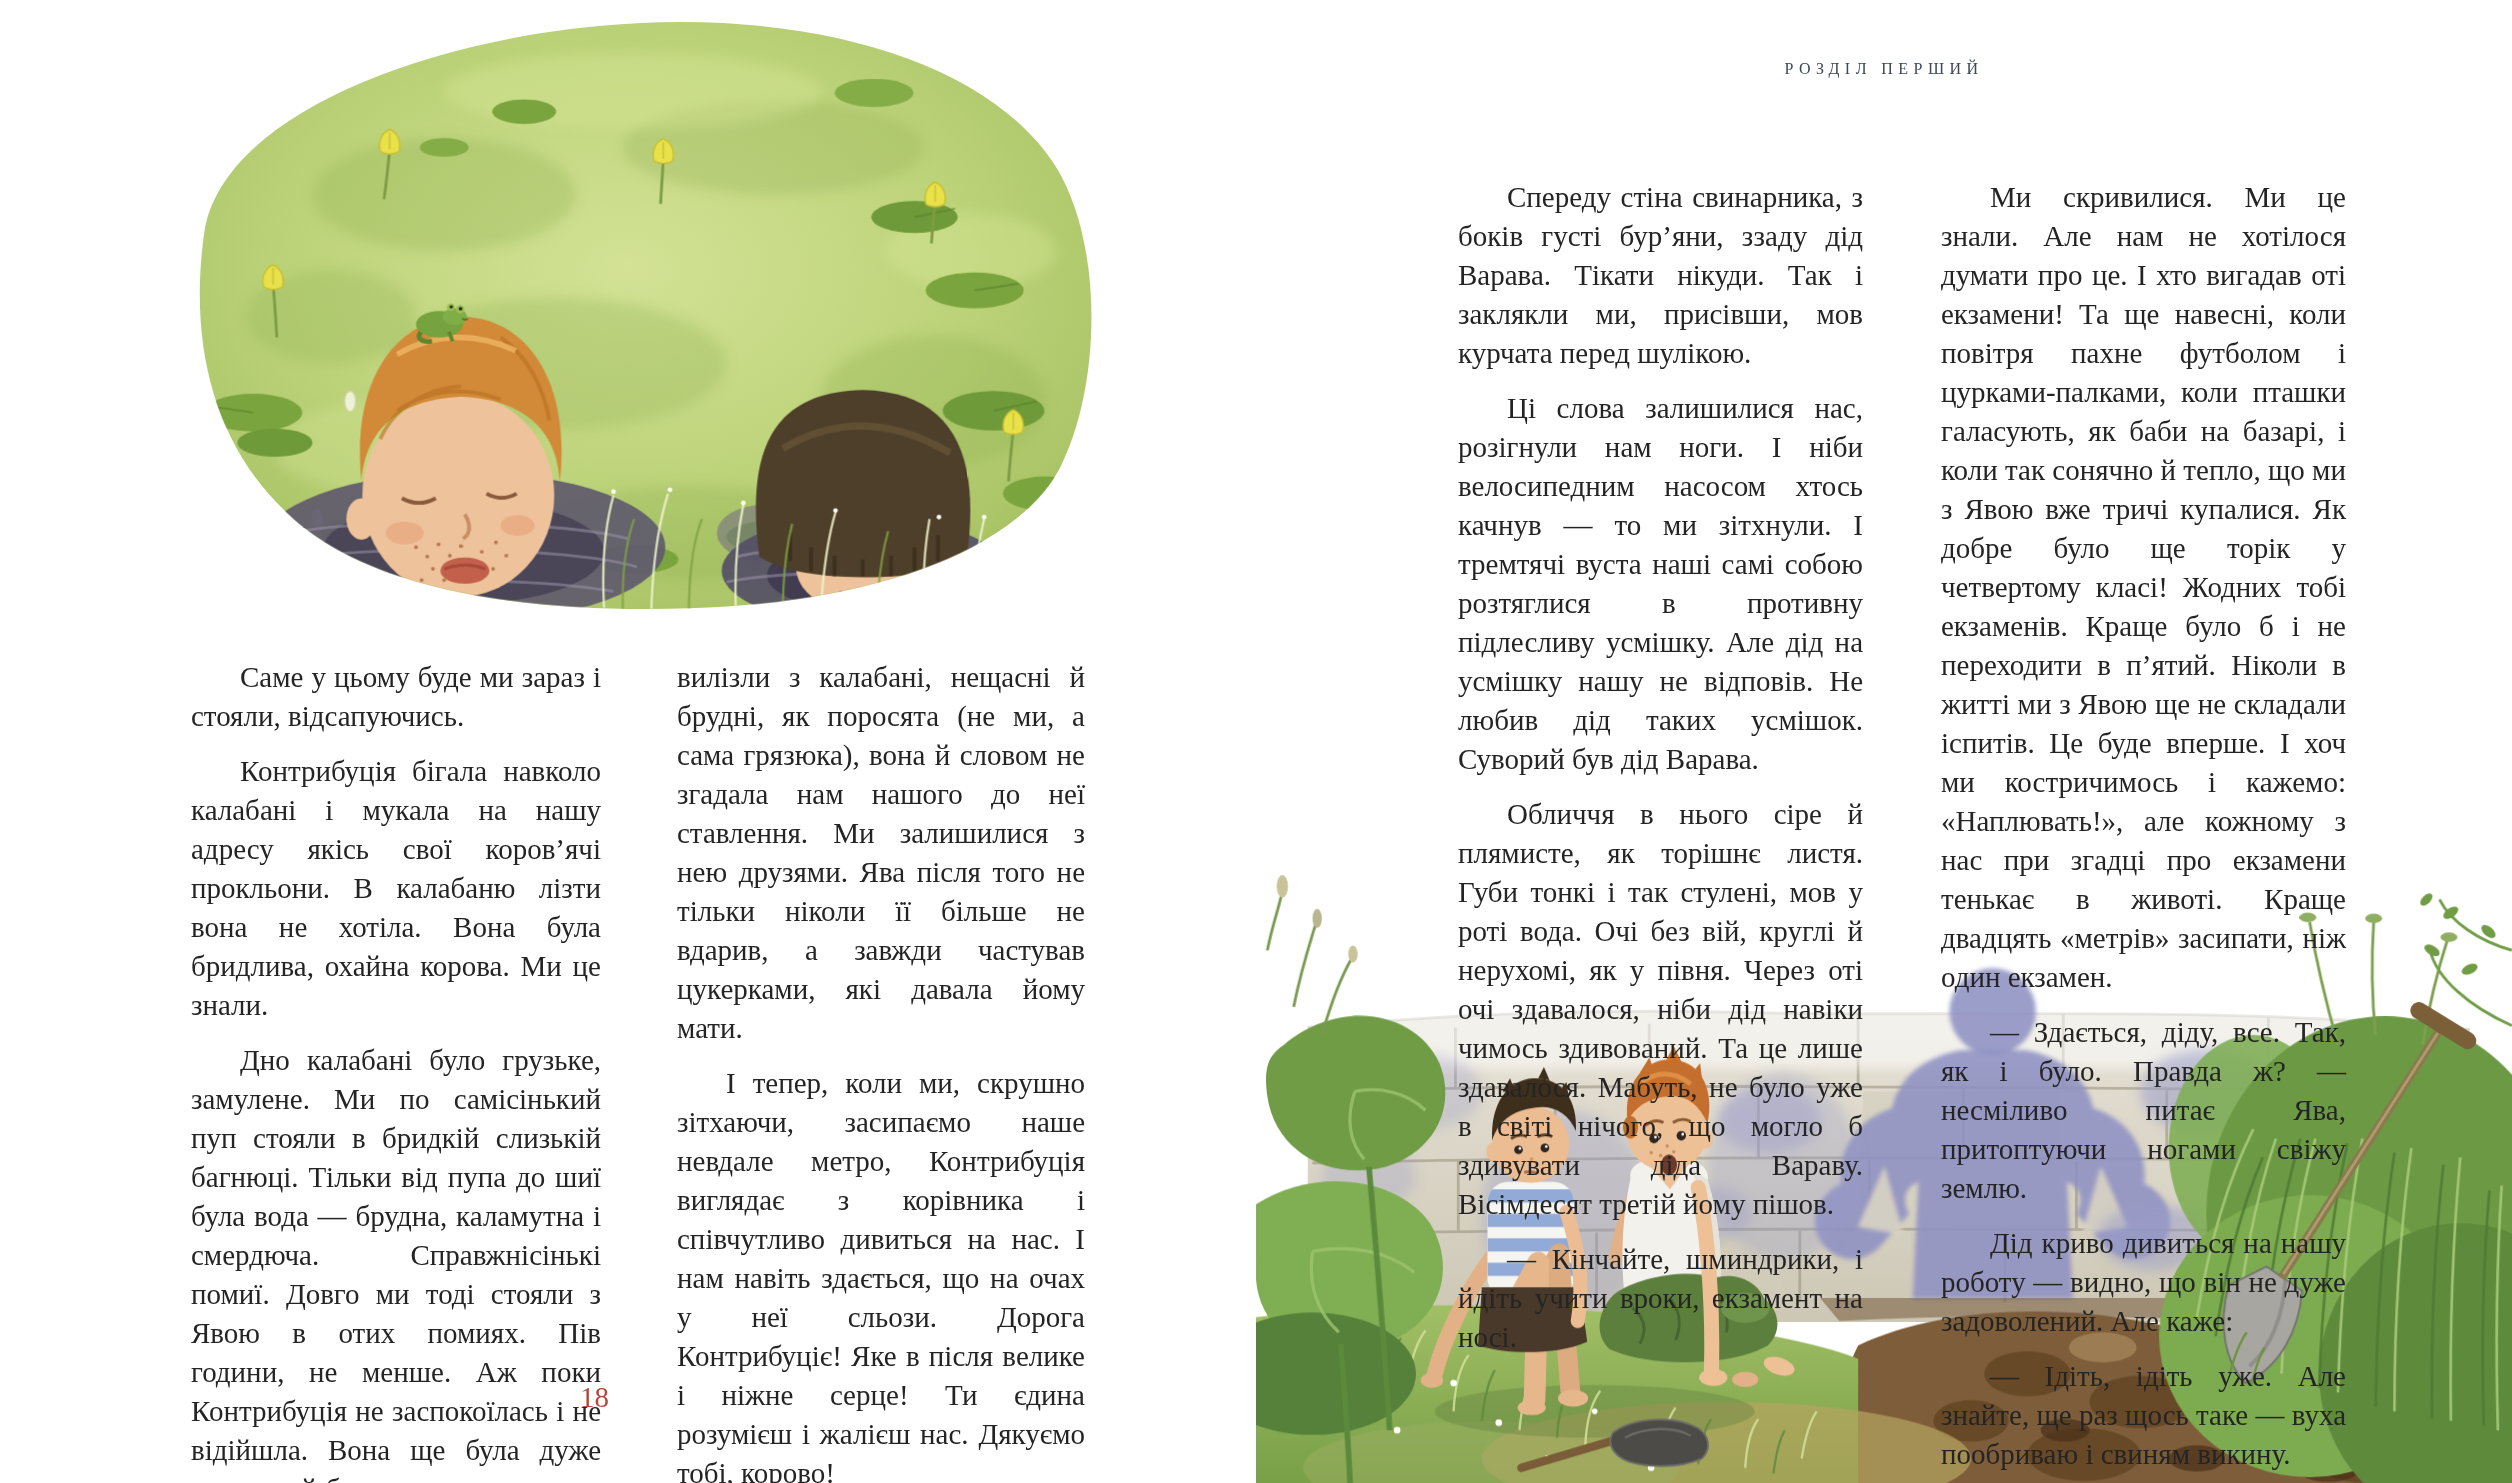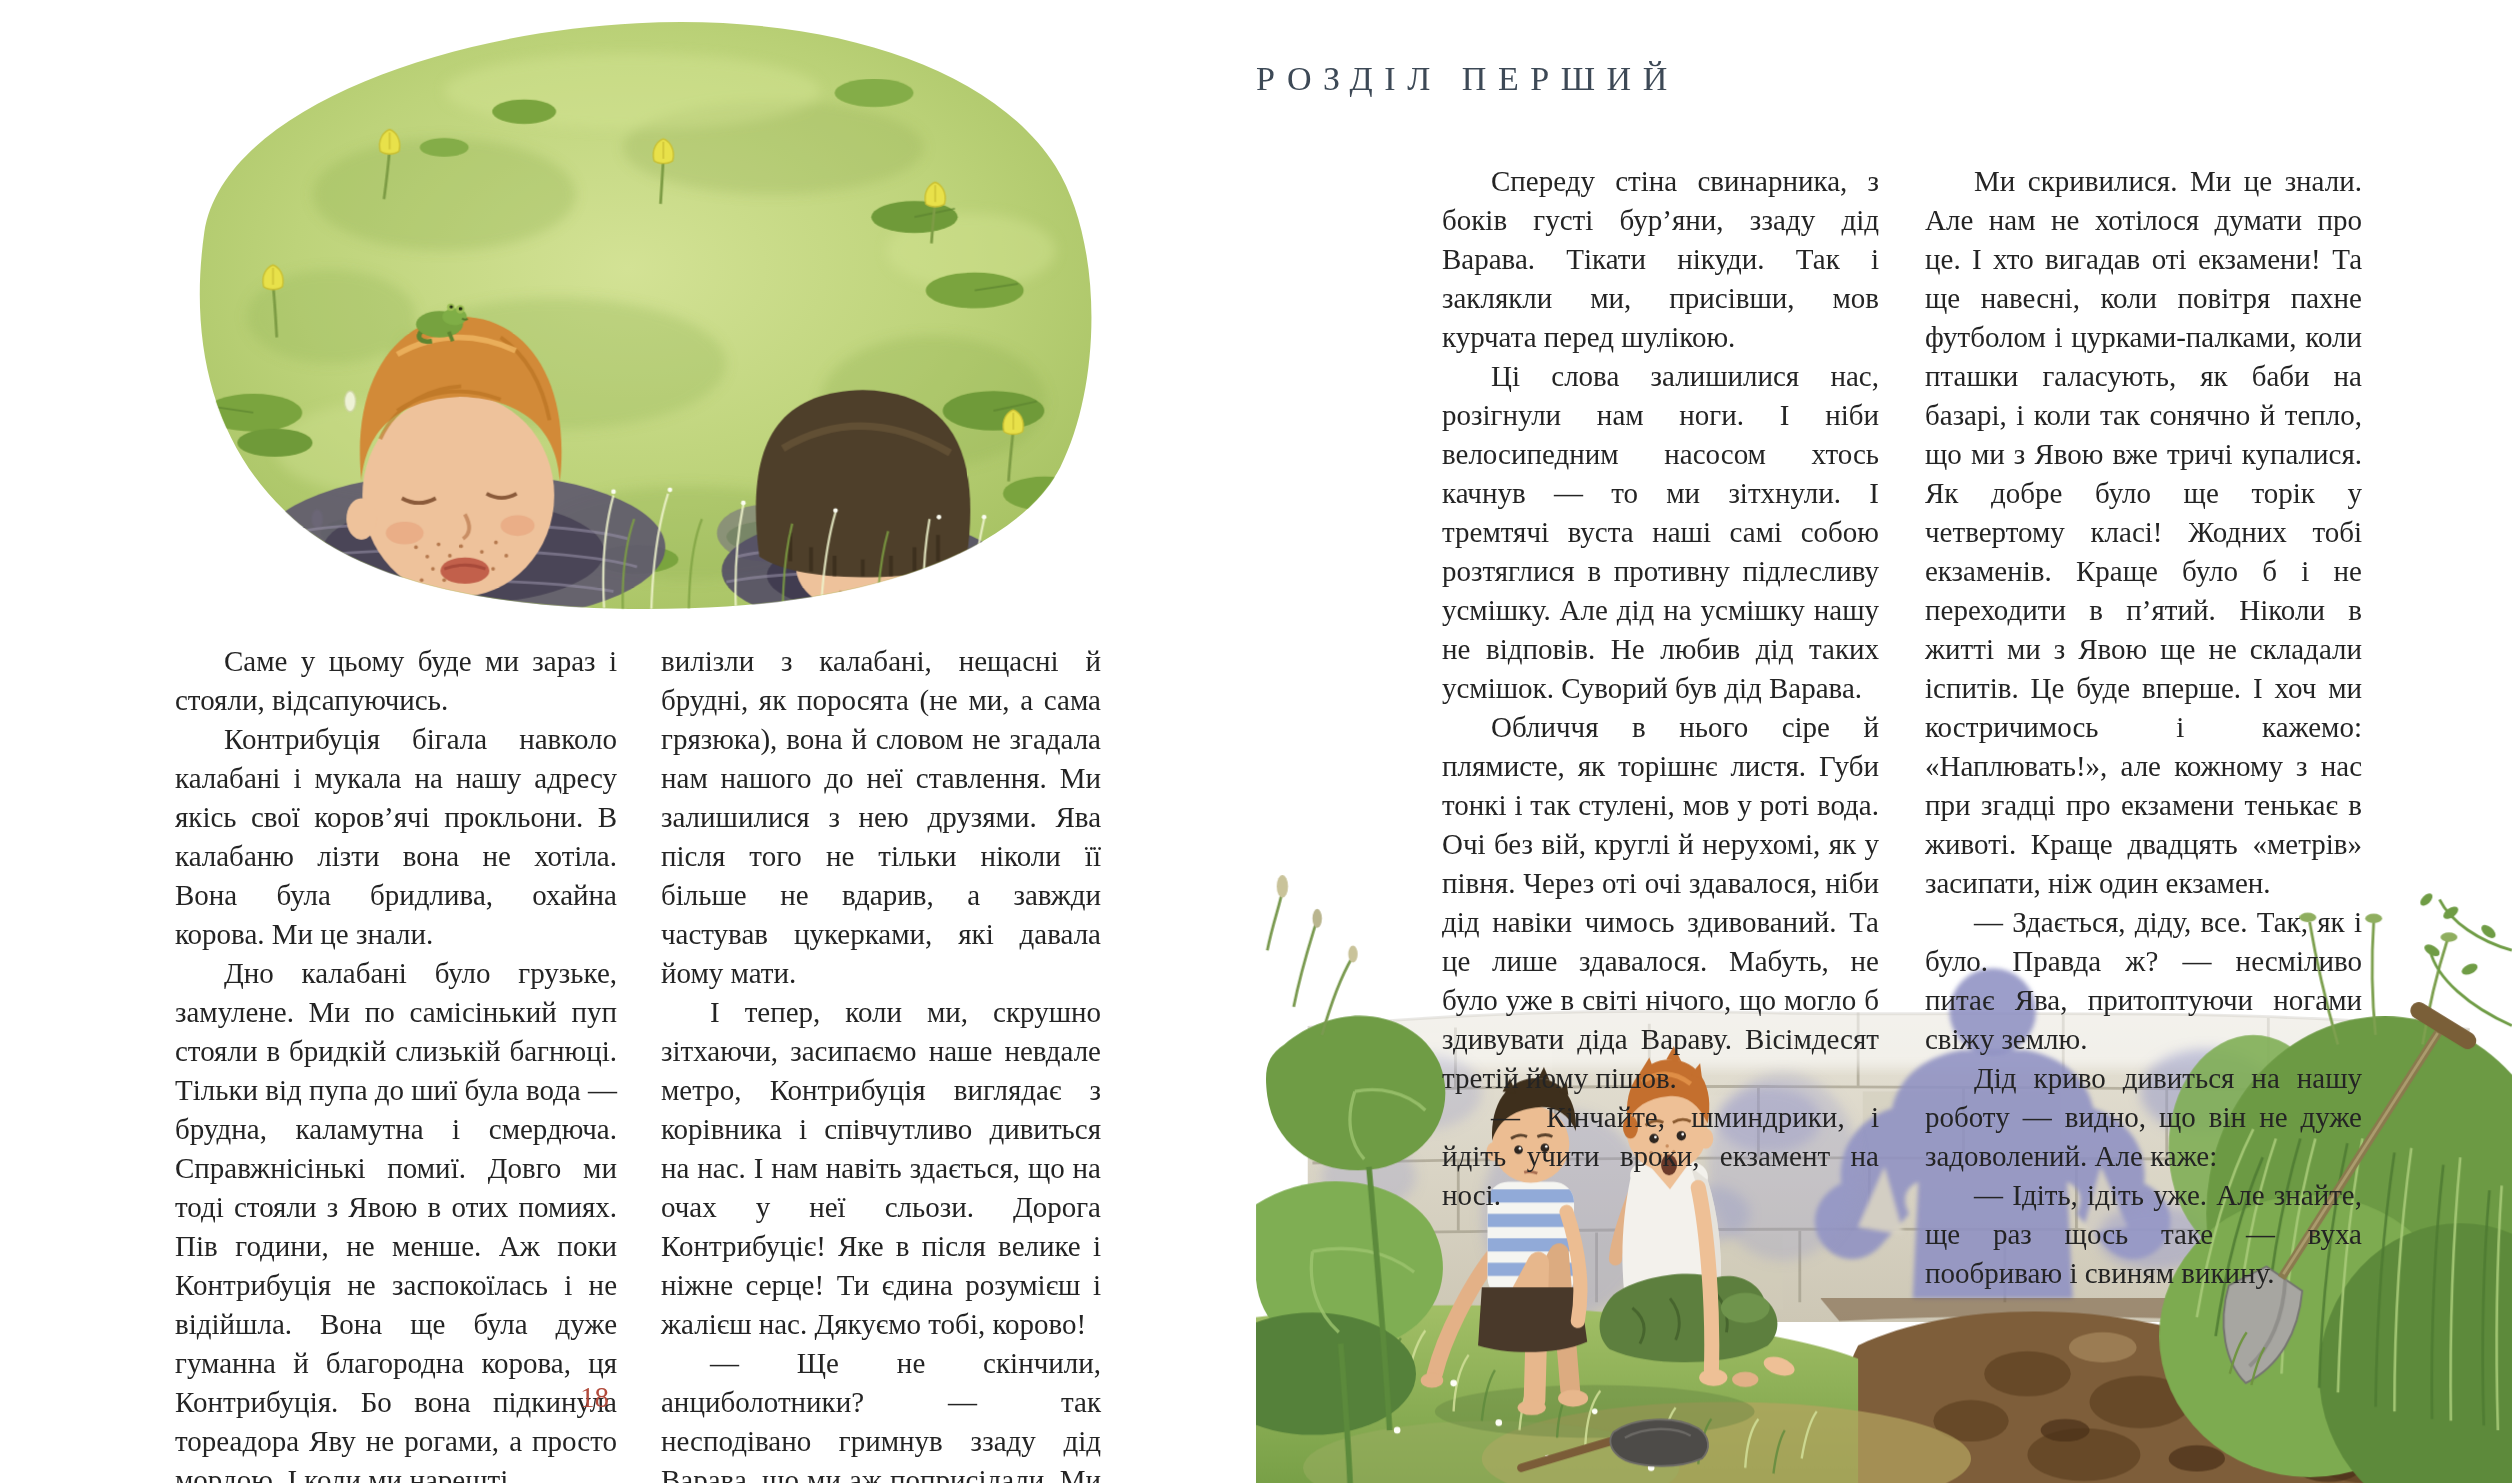--- a/index.html
+++ b/index.html
@@ -2,24 +2,24 @@
 <html lang="uk" style="font-size:15px"><head>
 <meta charset="utf-8">
 <style>
   html,body{margin:0;padding:0;}
   body{width:2512px;height:1484px;background:#ffffff;overflow:hidden;}
   .spread{position:relative;width:2512px;height:1484px;background:#ffffff;
           font-family:"Liberation Serif","DejaVu Serif",serif;}
   .illu{position:absolute;z-index:1;}
   .col{position:absolute;z-index:2;text-align:justify;font-size:29px;line-height:39px;
        color:#242424;}
-  .col p{margin:0;text-indent:49px;}
+  .col p{margin:16px;text-indent:49px;}
   .col p.cont{text-indent:0;}
-  .chapter-title{position:absolute;z-index:2;left:1256px;top:60px;width:1256px;
-       font-size:34px;letter-spacing:.34em;color:#3d4956;}
+  .chapter-title{position:absolute;z-index:2;left:1256px;top:60px;width:1256px;text-align:center;
+       font-size:16px;letter-spacing:.34em;color:#3d4956;}
   .page-number{position:absolute;z-index:2;left:580px;top:1381px;width:113px;
        font-size:29px;color:#b14a3b;}
 </style>
 </head>
 <body>
 
 <div class="spread">
 
   <svg class="illu" viewBox="0 0 1010 650" style="left:162px;top:5.6px;width:950px;height:612px">
     <defs>

